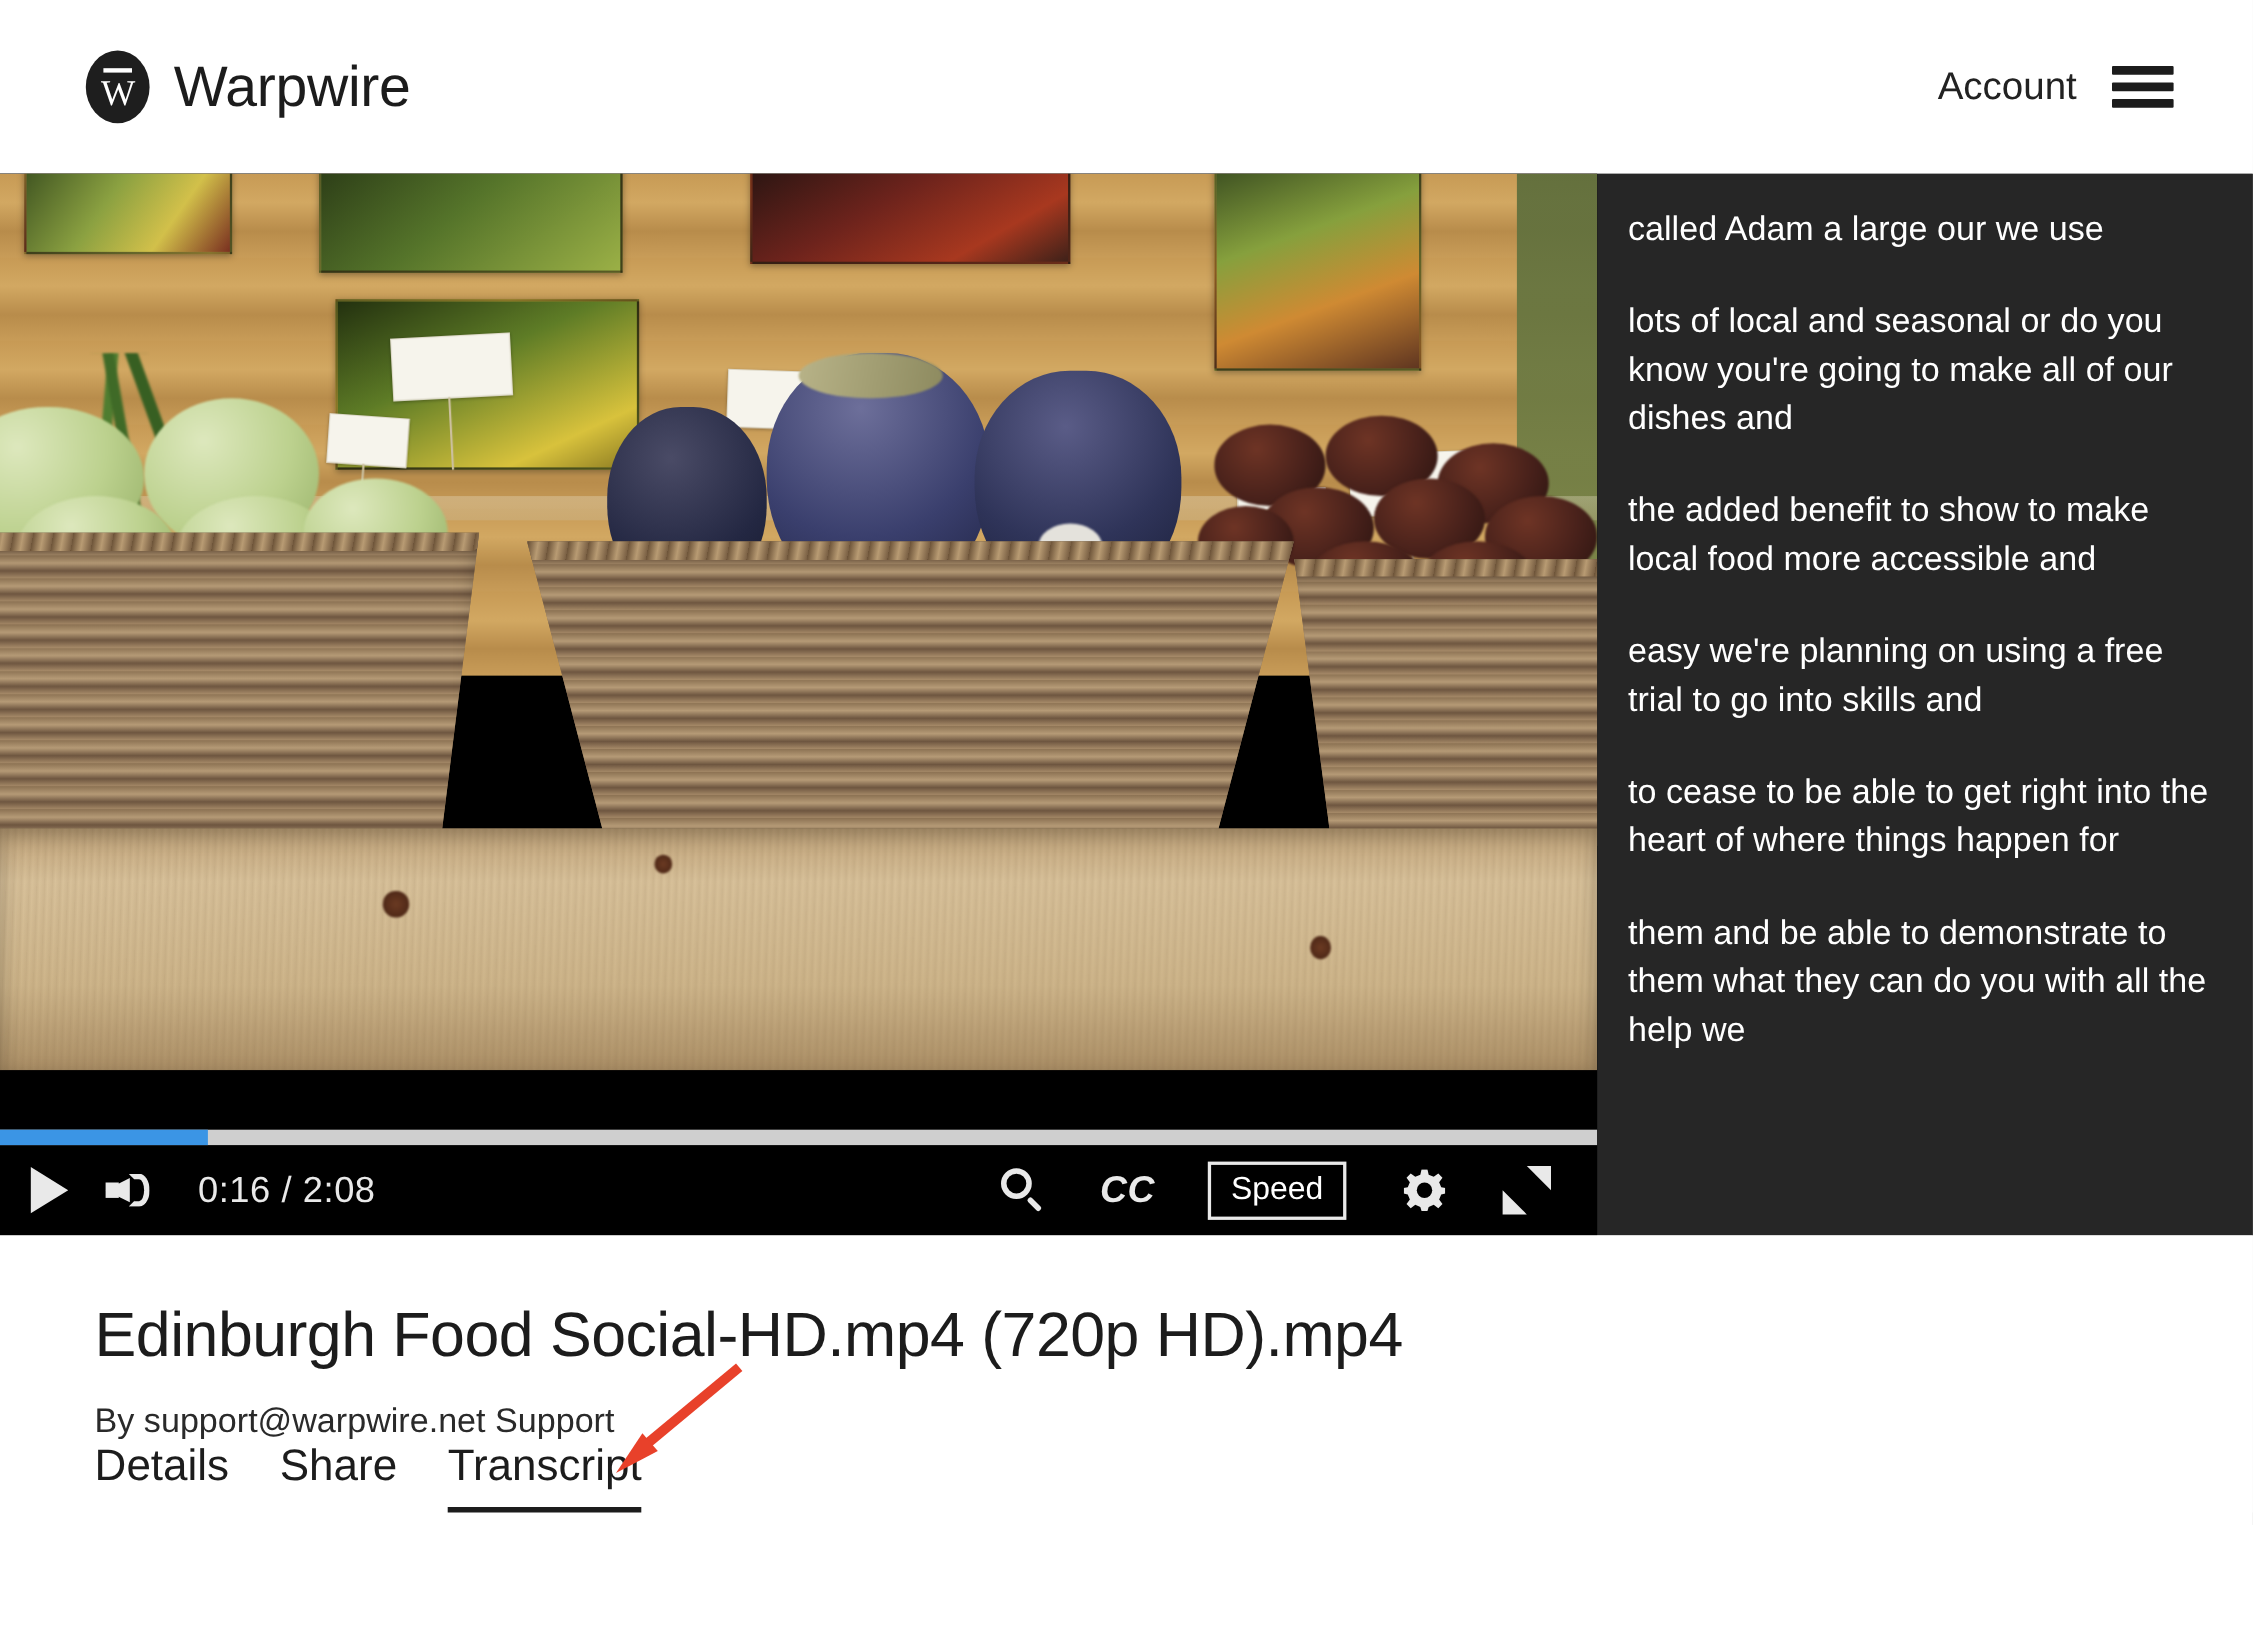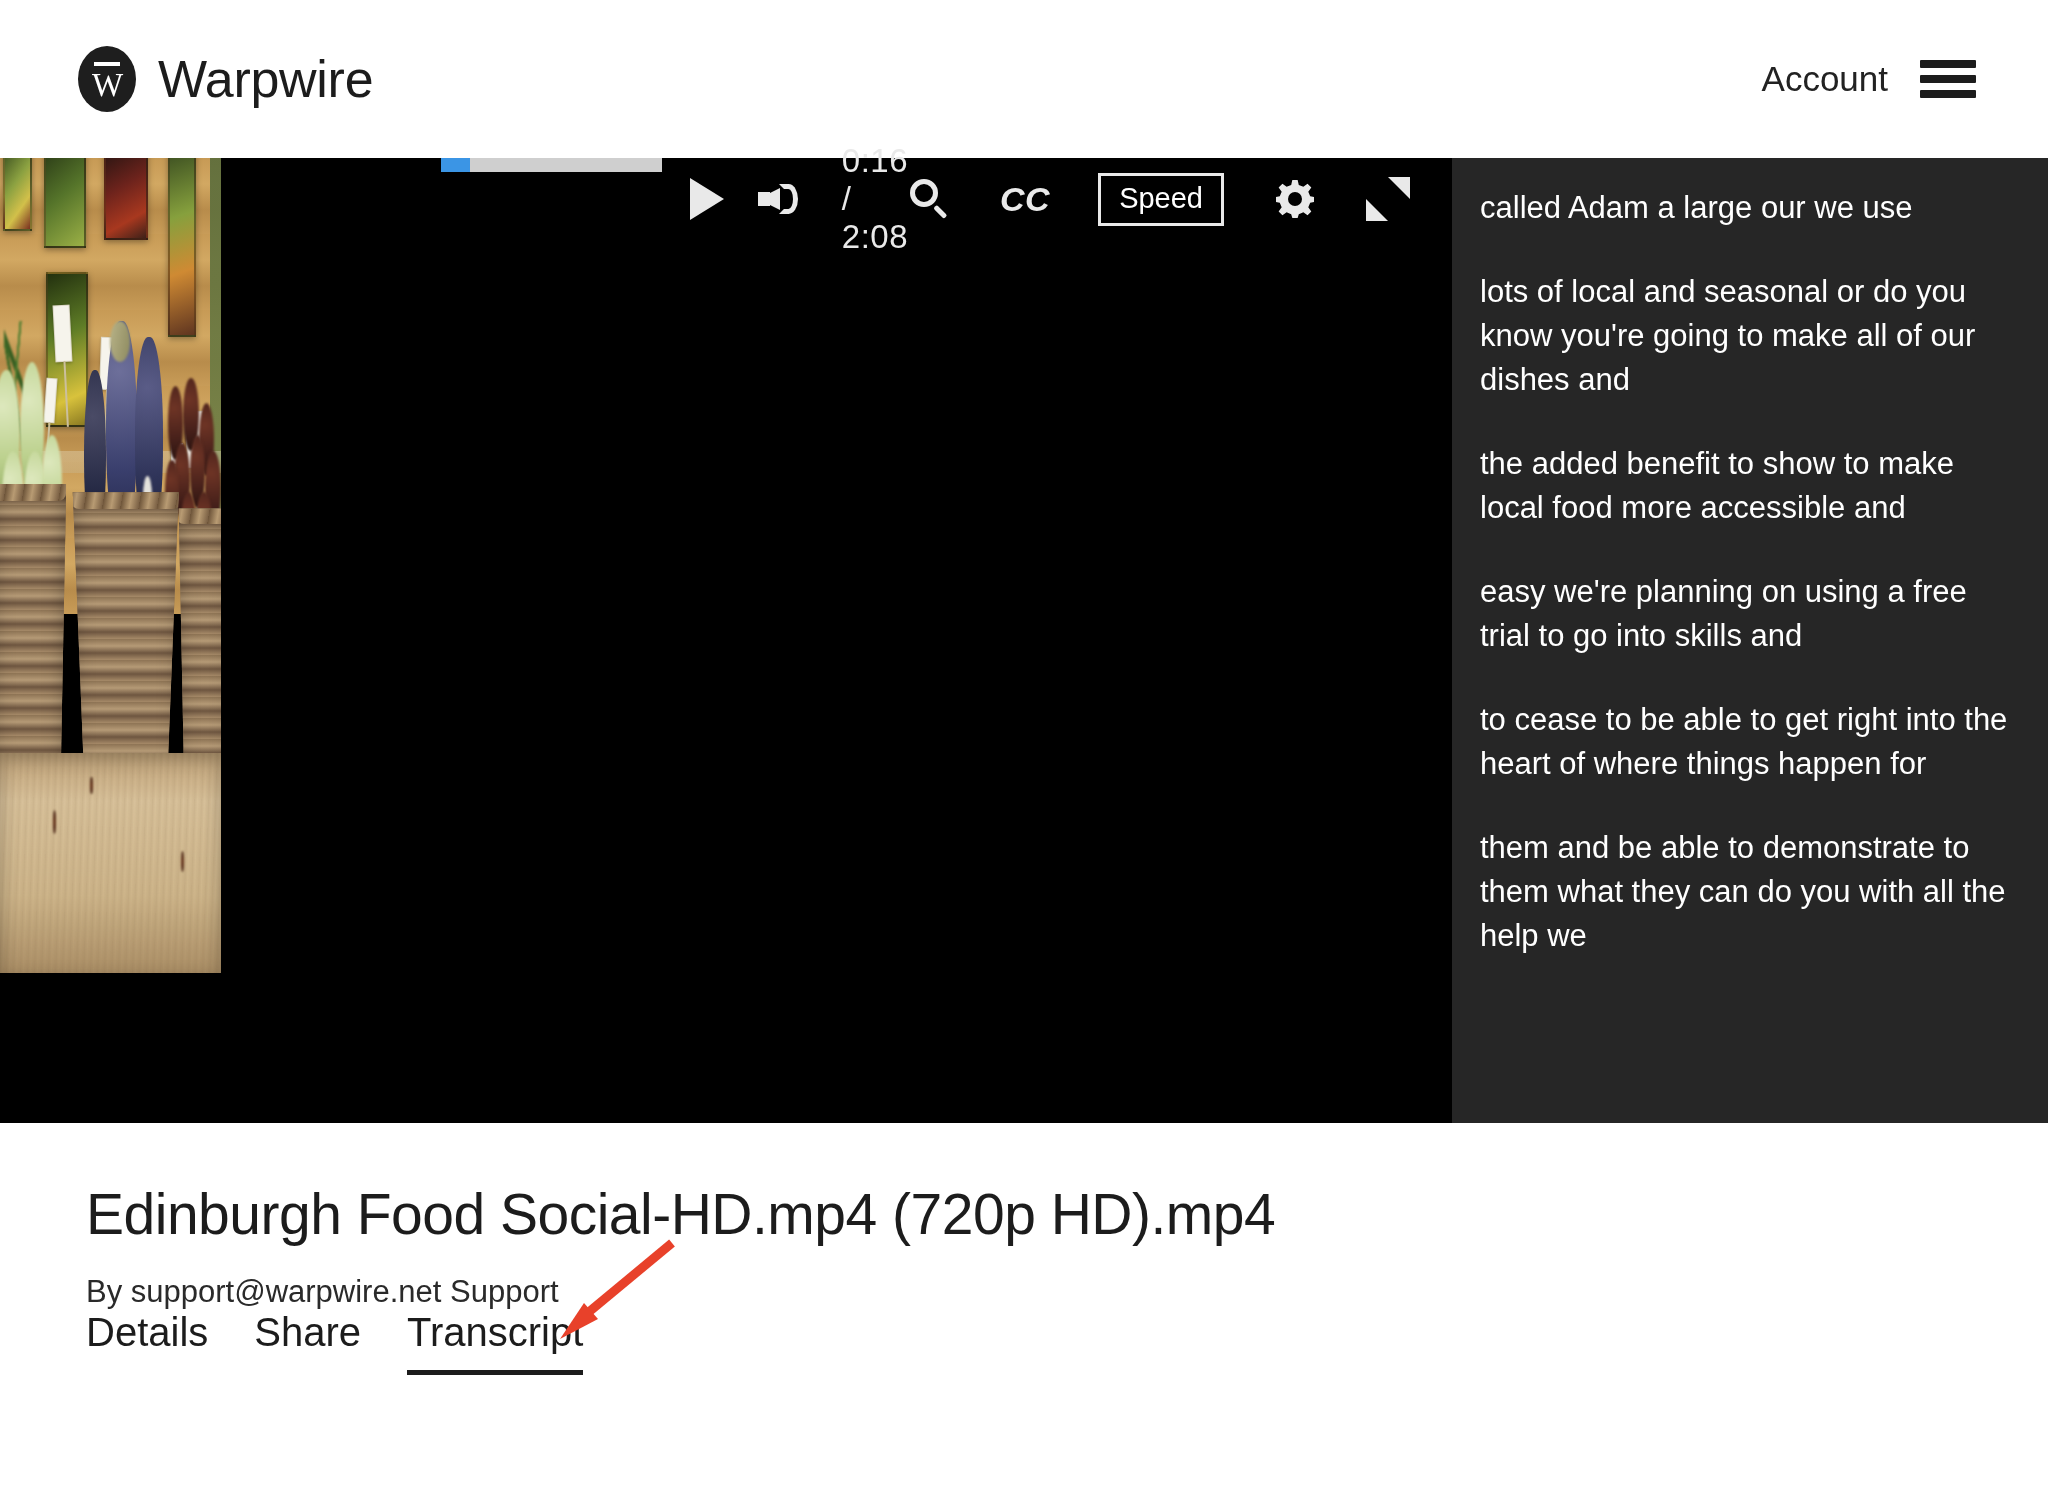--- a/index.html
+++ b/index.html
@@ -96,20 +96,21 @@
     display: flex;
     background: #000000;
   }
 
   .video-col {
     width: 1452px;
     height: 965px;
     position: relative;
     background: #000000;
     display: flex;
+    flex-direction: column;
   }
 
   .video-stage {
     width: 1452px;
     height: 815px;
     position: relative;
     overflow: hidden;
     background: #000;
   }
 

